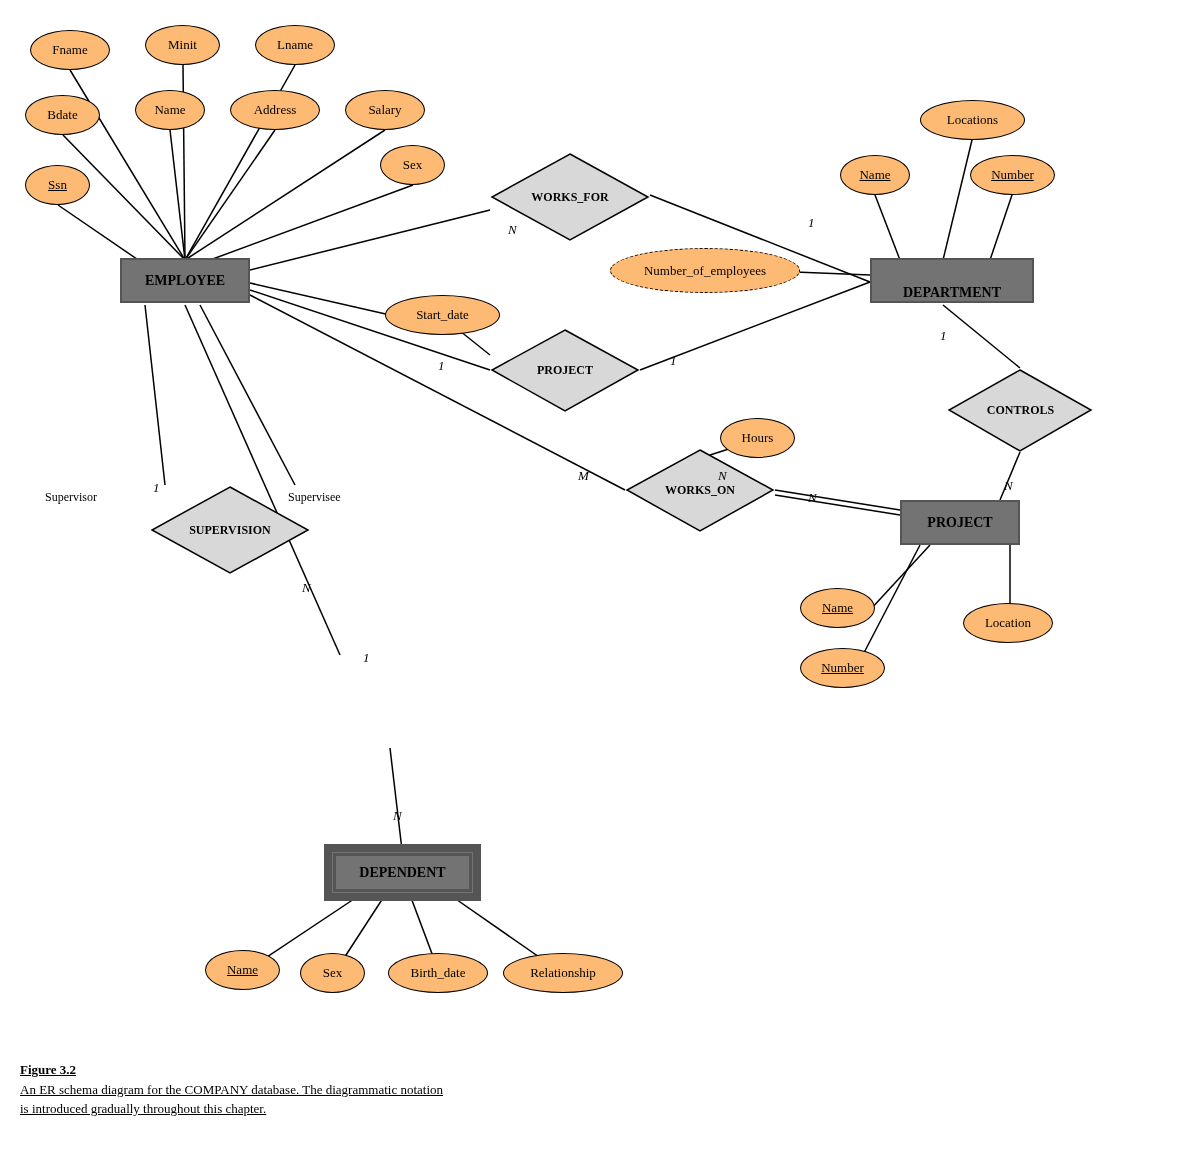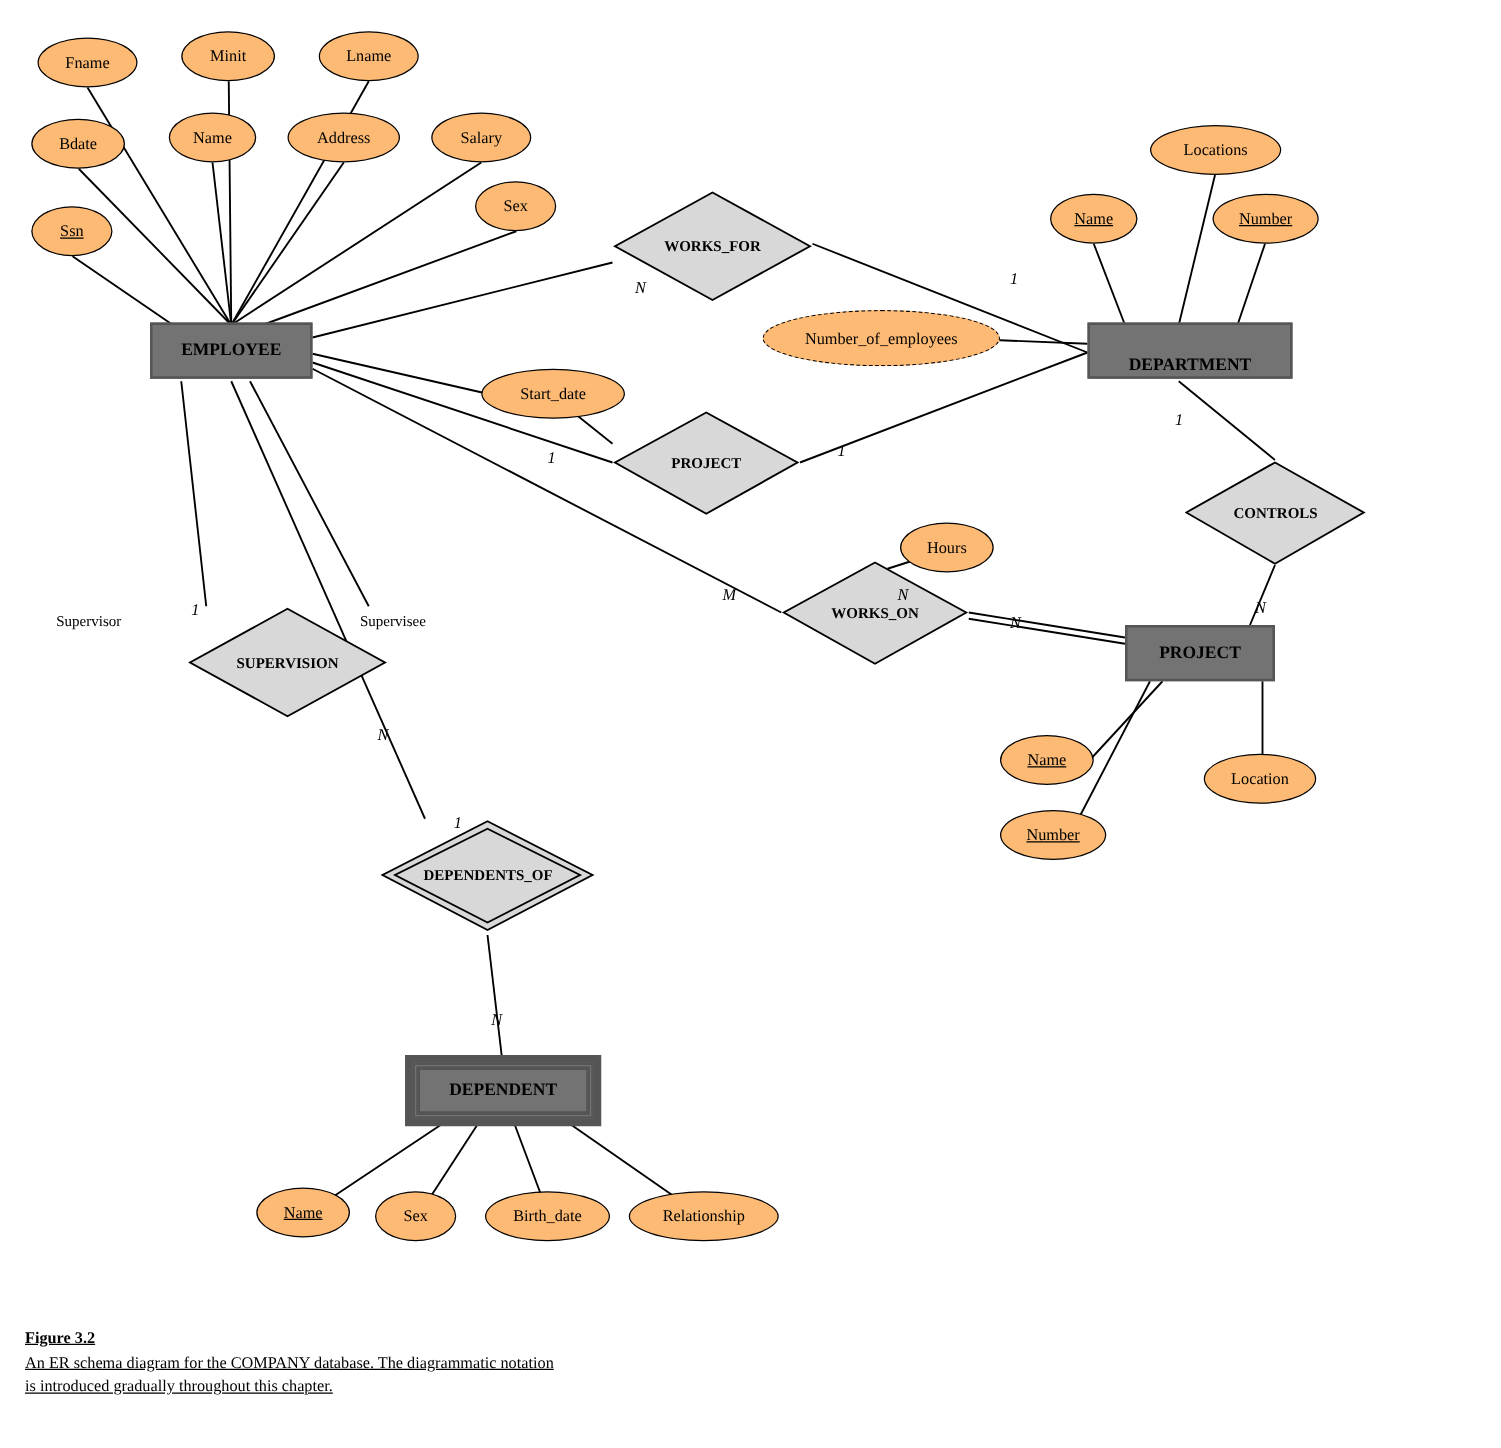--- a/index.html
+++ b/index.html
@@ -213,27 +213,20 @@
     <span class="diamond-label">WORKS_ON</span>
   </div>
 
   <div class="diamond-wrapper" style="left:150px;top:485px;width:160px;height:90px;">
     <svg width="160" height="90">
         <polygon points="80,2 158,45 80,88 2,45" fill="#d8d8d8" stroke="#000" stroke-width="1.5"></polygon>
       </svg>
     <span class="diamond-label">SUPERVISION</span>
   </div>
 
-  <div class="diamond-wrapper" style="left:303px;top:653px;width:175px;height:95px;">
-    <svg width="175" height="95">
-      <polygon points="87,4 171,47 87,91 3,47" fill="#d8d8d8" stroke="#000" stroke-width="1.5"></polygon>
-      <polygon points="87,10 161,47 87,85 13,47" fill="none" stroke="#000" stroke-width="1.5"></polygon>
-    </svg>
-    <span class="diamond-label">DEPENDENTS_OF</span>
-  </div>
 
   <div class="diamond-wrapper" style="left:948px;top:368px;width:145px;height:85px;">
     <svg width="145" height="85">
         <polygon points="72,2 143,42 72,83 1,42" fill="#d8d8d8" stroke="#000" stroke-width="1.5"></polygon>
       </svg>
     <span class="diamond-label">CONTROLS</span>
   </div>
 
   <div class="ellipse" style="left:30px;top:30px;width:80px;height:40px;">
     <span>Fname</span>

